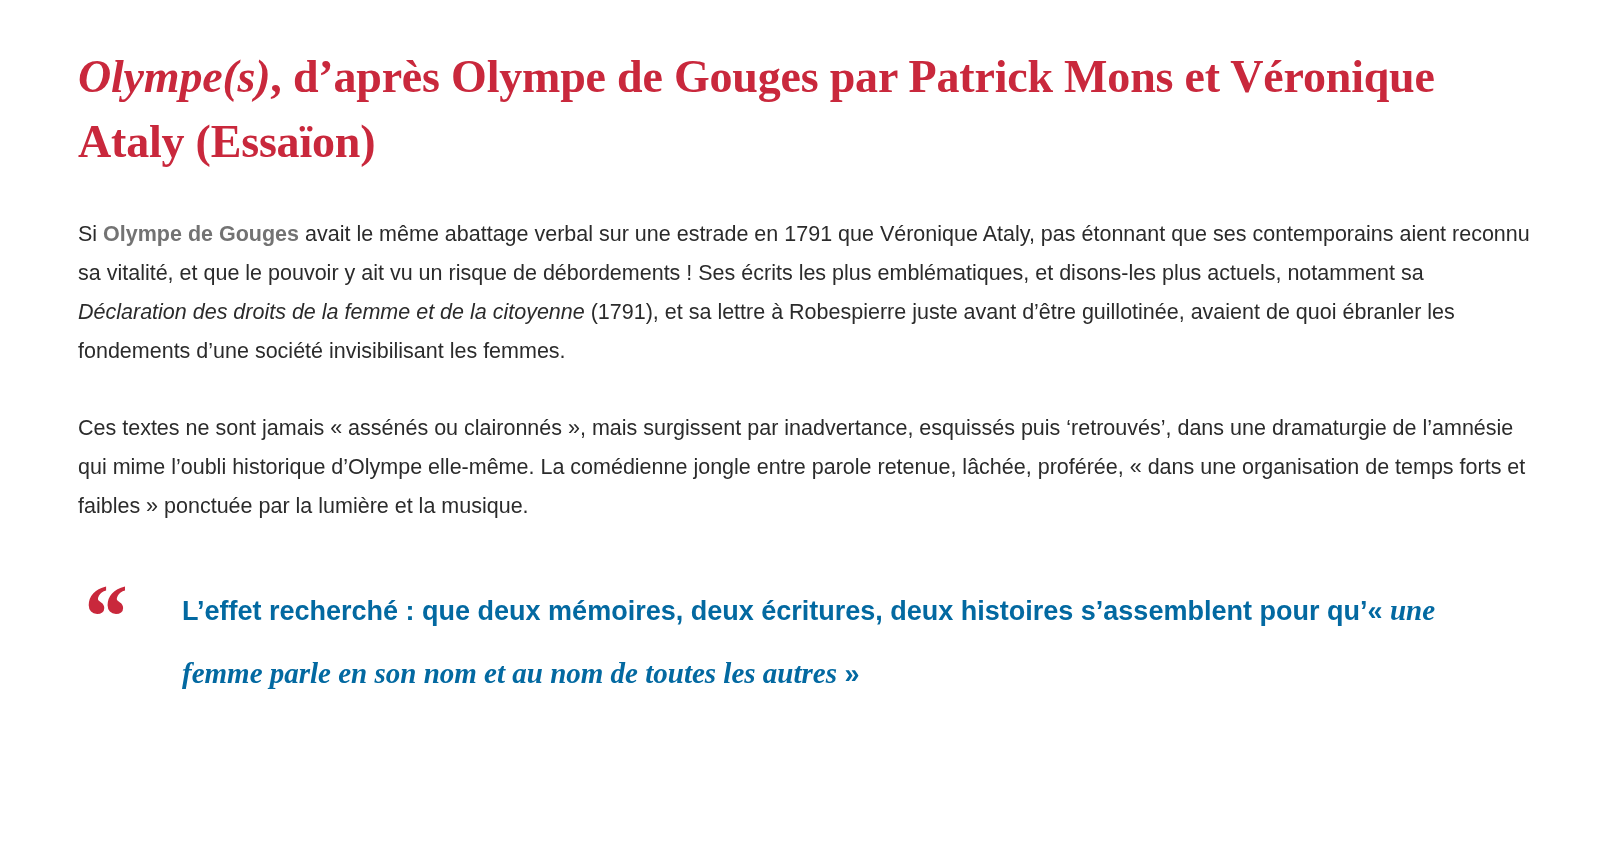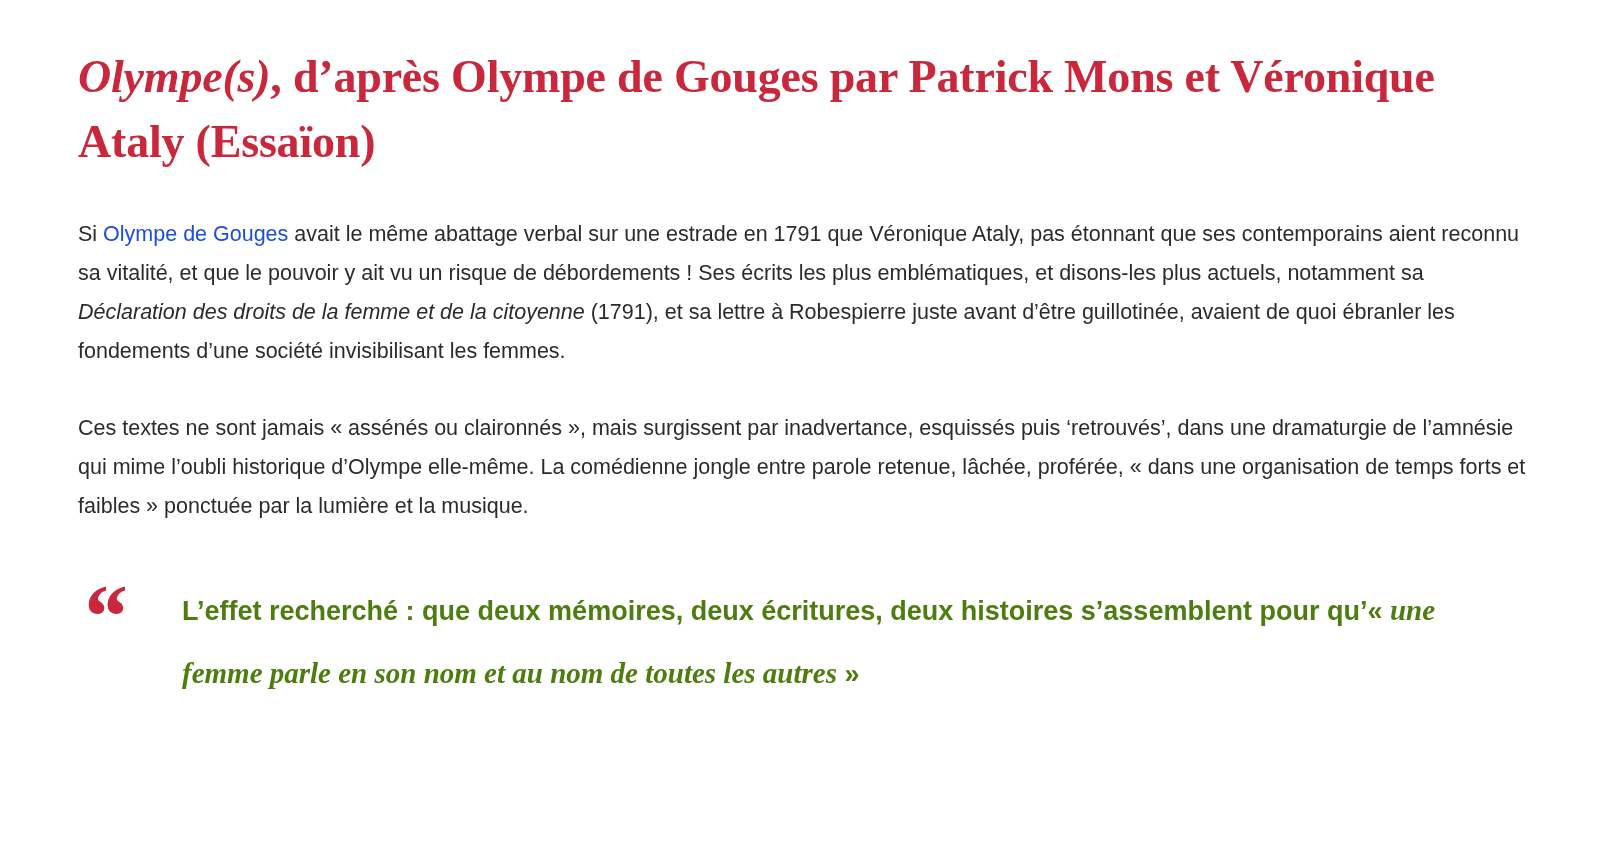--- a/index.html
+++ b/index.html
@@ -37,22 +37,22 @@
   }
   .body-par {
     font-size: 21.5px;
     line-height: 1.82;
     color: #2b2b2b;
     margin: 0 0 38px 0;
     max-width: 1455px;
     font-weight: 400;
   }
   .body-par b, .body-par strong {
-    font-weight: 400;
-    color: #1d4ed8;
+    font-weight: 700;
+    color: #737373;
   }
   .body-par i, .body-par em {
   }
   blockquote.pull-quote {
     margin: 52px 0 0 0;
     padding: 0 0 0 104px;
     position: relative;
     max-width: 1300px;
   }
   blockquote.pull-quote .quote-mark {
@@ -65,21 +65,21 @@
     color: #c9283c;
     font-weight: 700;
     font-style: italic;
     letter-spacing: -3px;
     user-select: none;
   }
   blockquote.pull-quote .quote-text {
     font-size: 27px;
     line-height: 2.2;
     font-weight: 700;
-    color: #4d7c0f;
+    color: #0369a1;
   }
   blockquote.pull-quote .quote-text .q-italic {
     font-family: "Liberation Serif", serif;
     font-style: italic;
     font-weight: 700;
     font-size: 29px;
   }
 </style>
 </head>
 <body>

